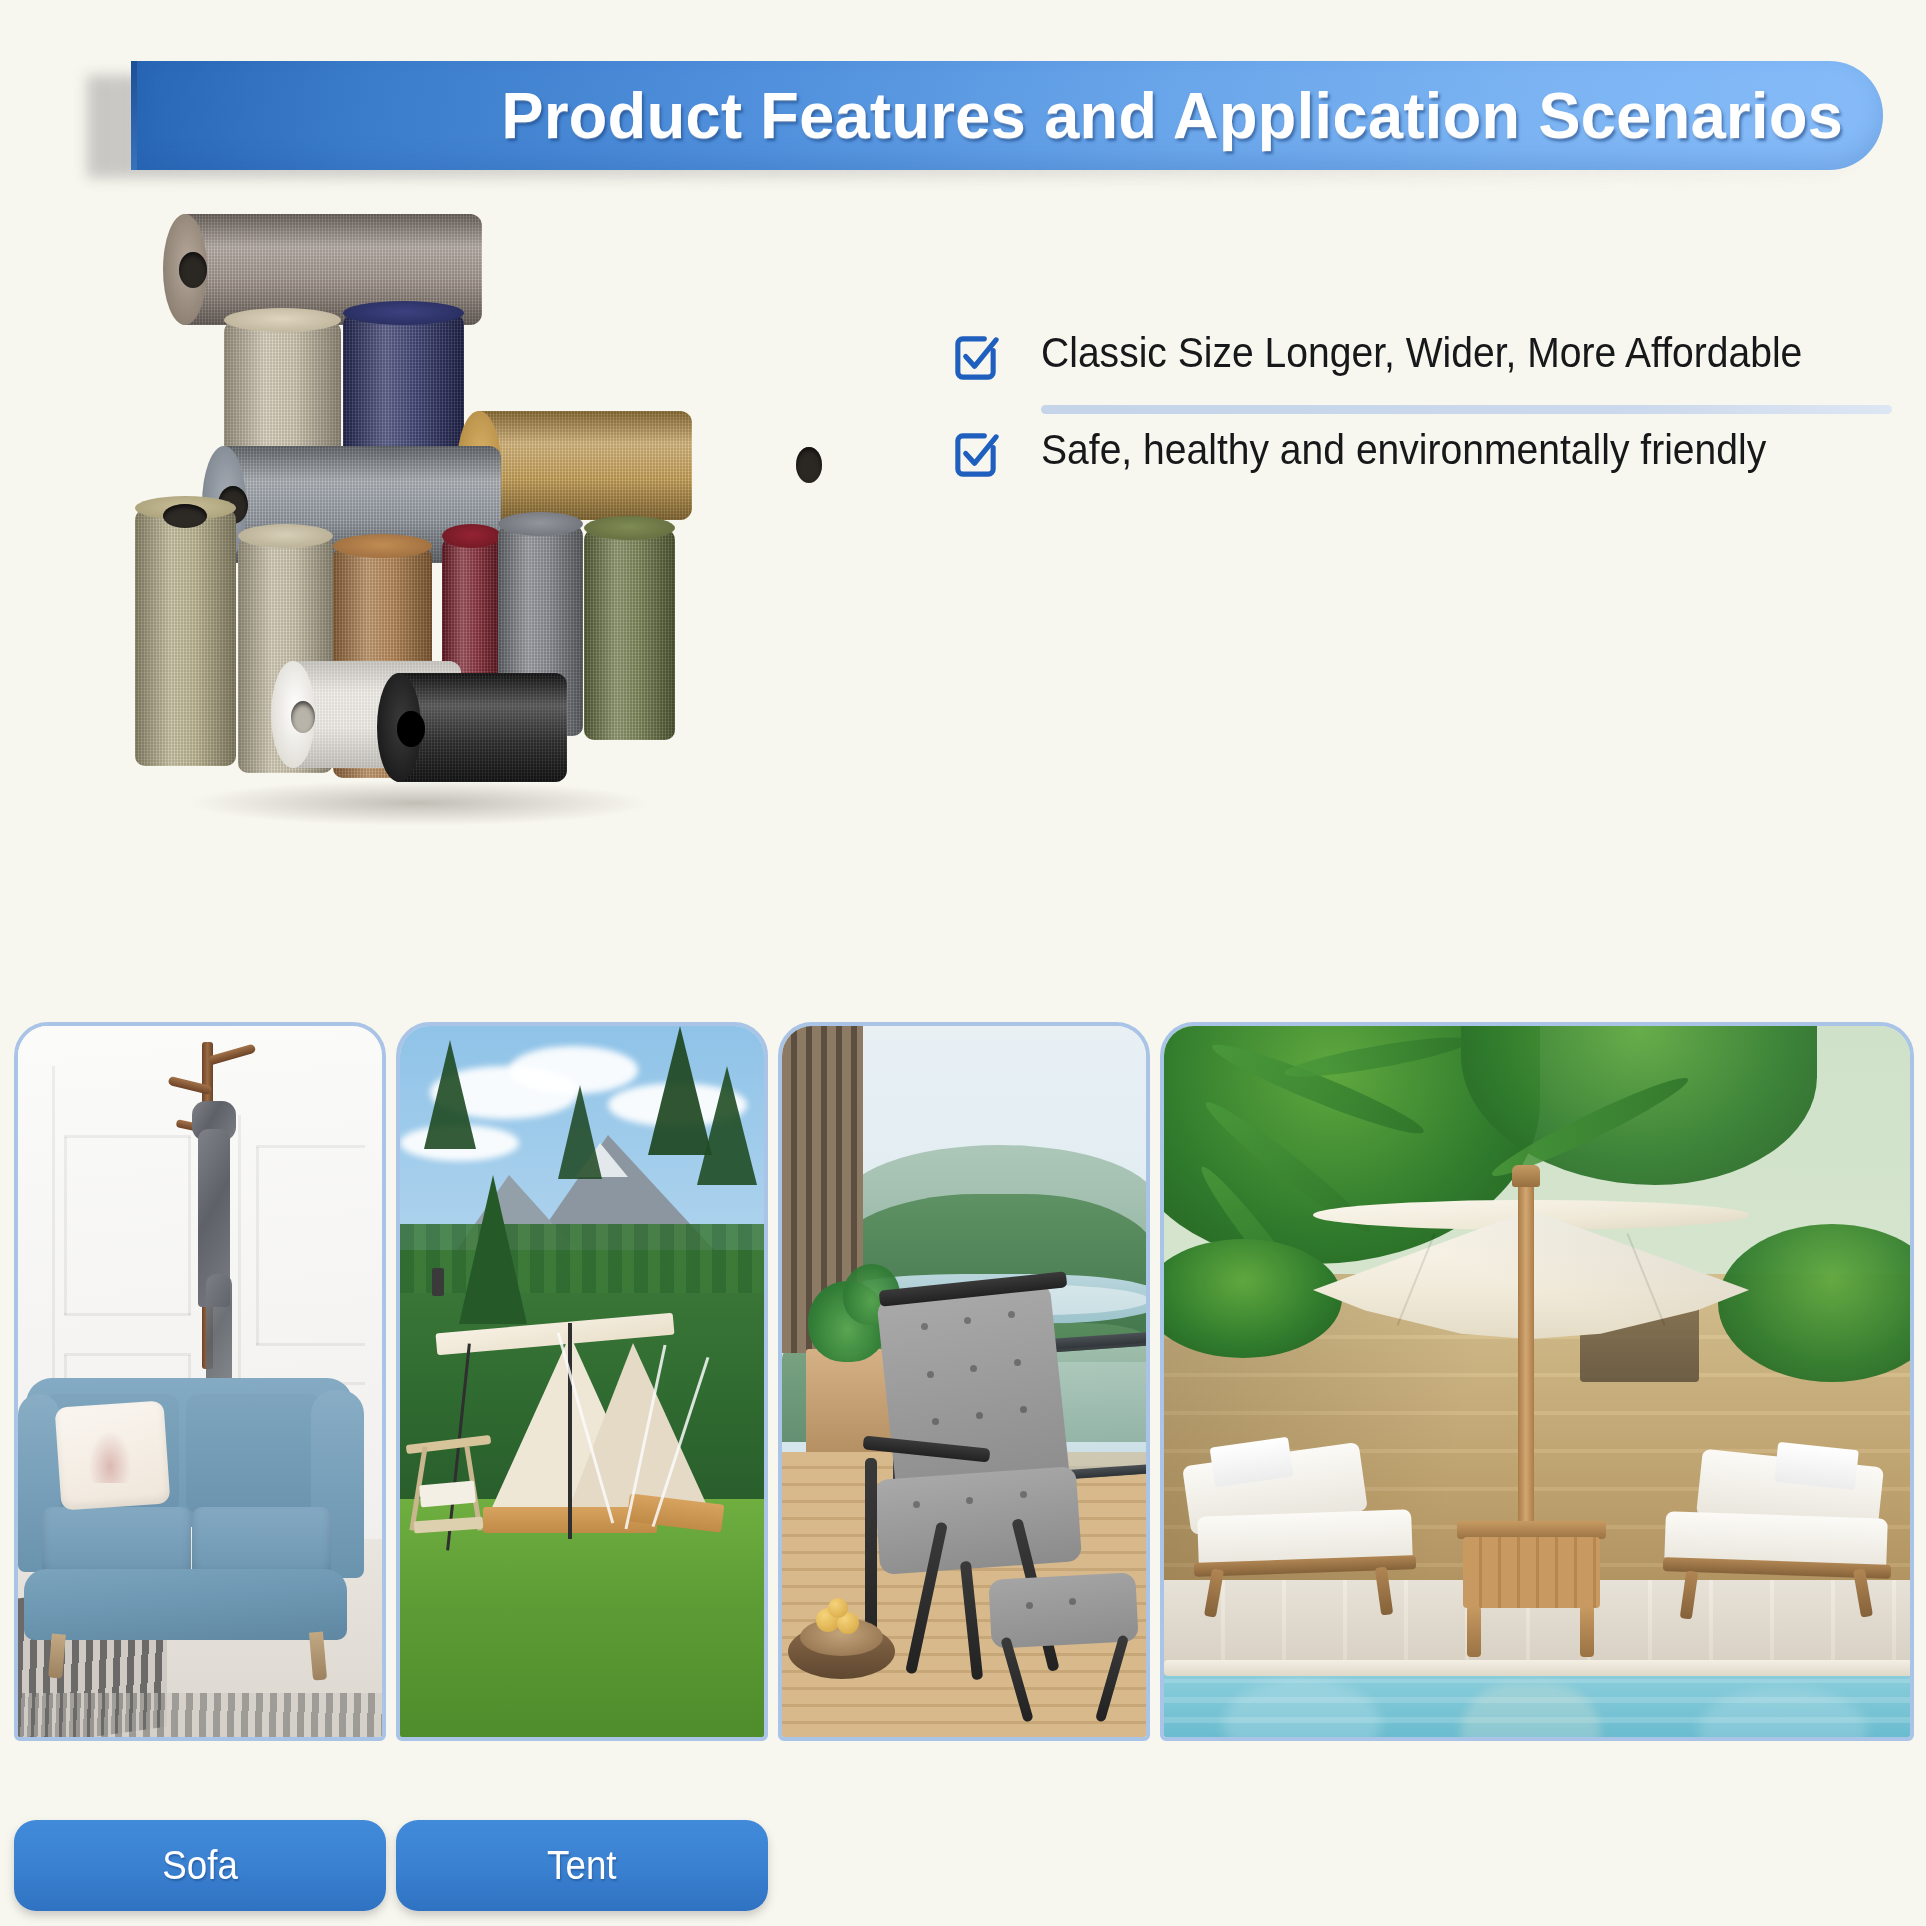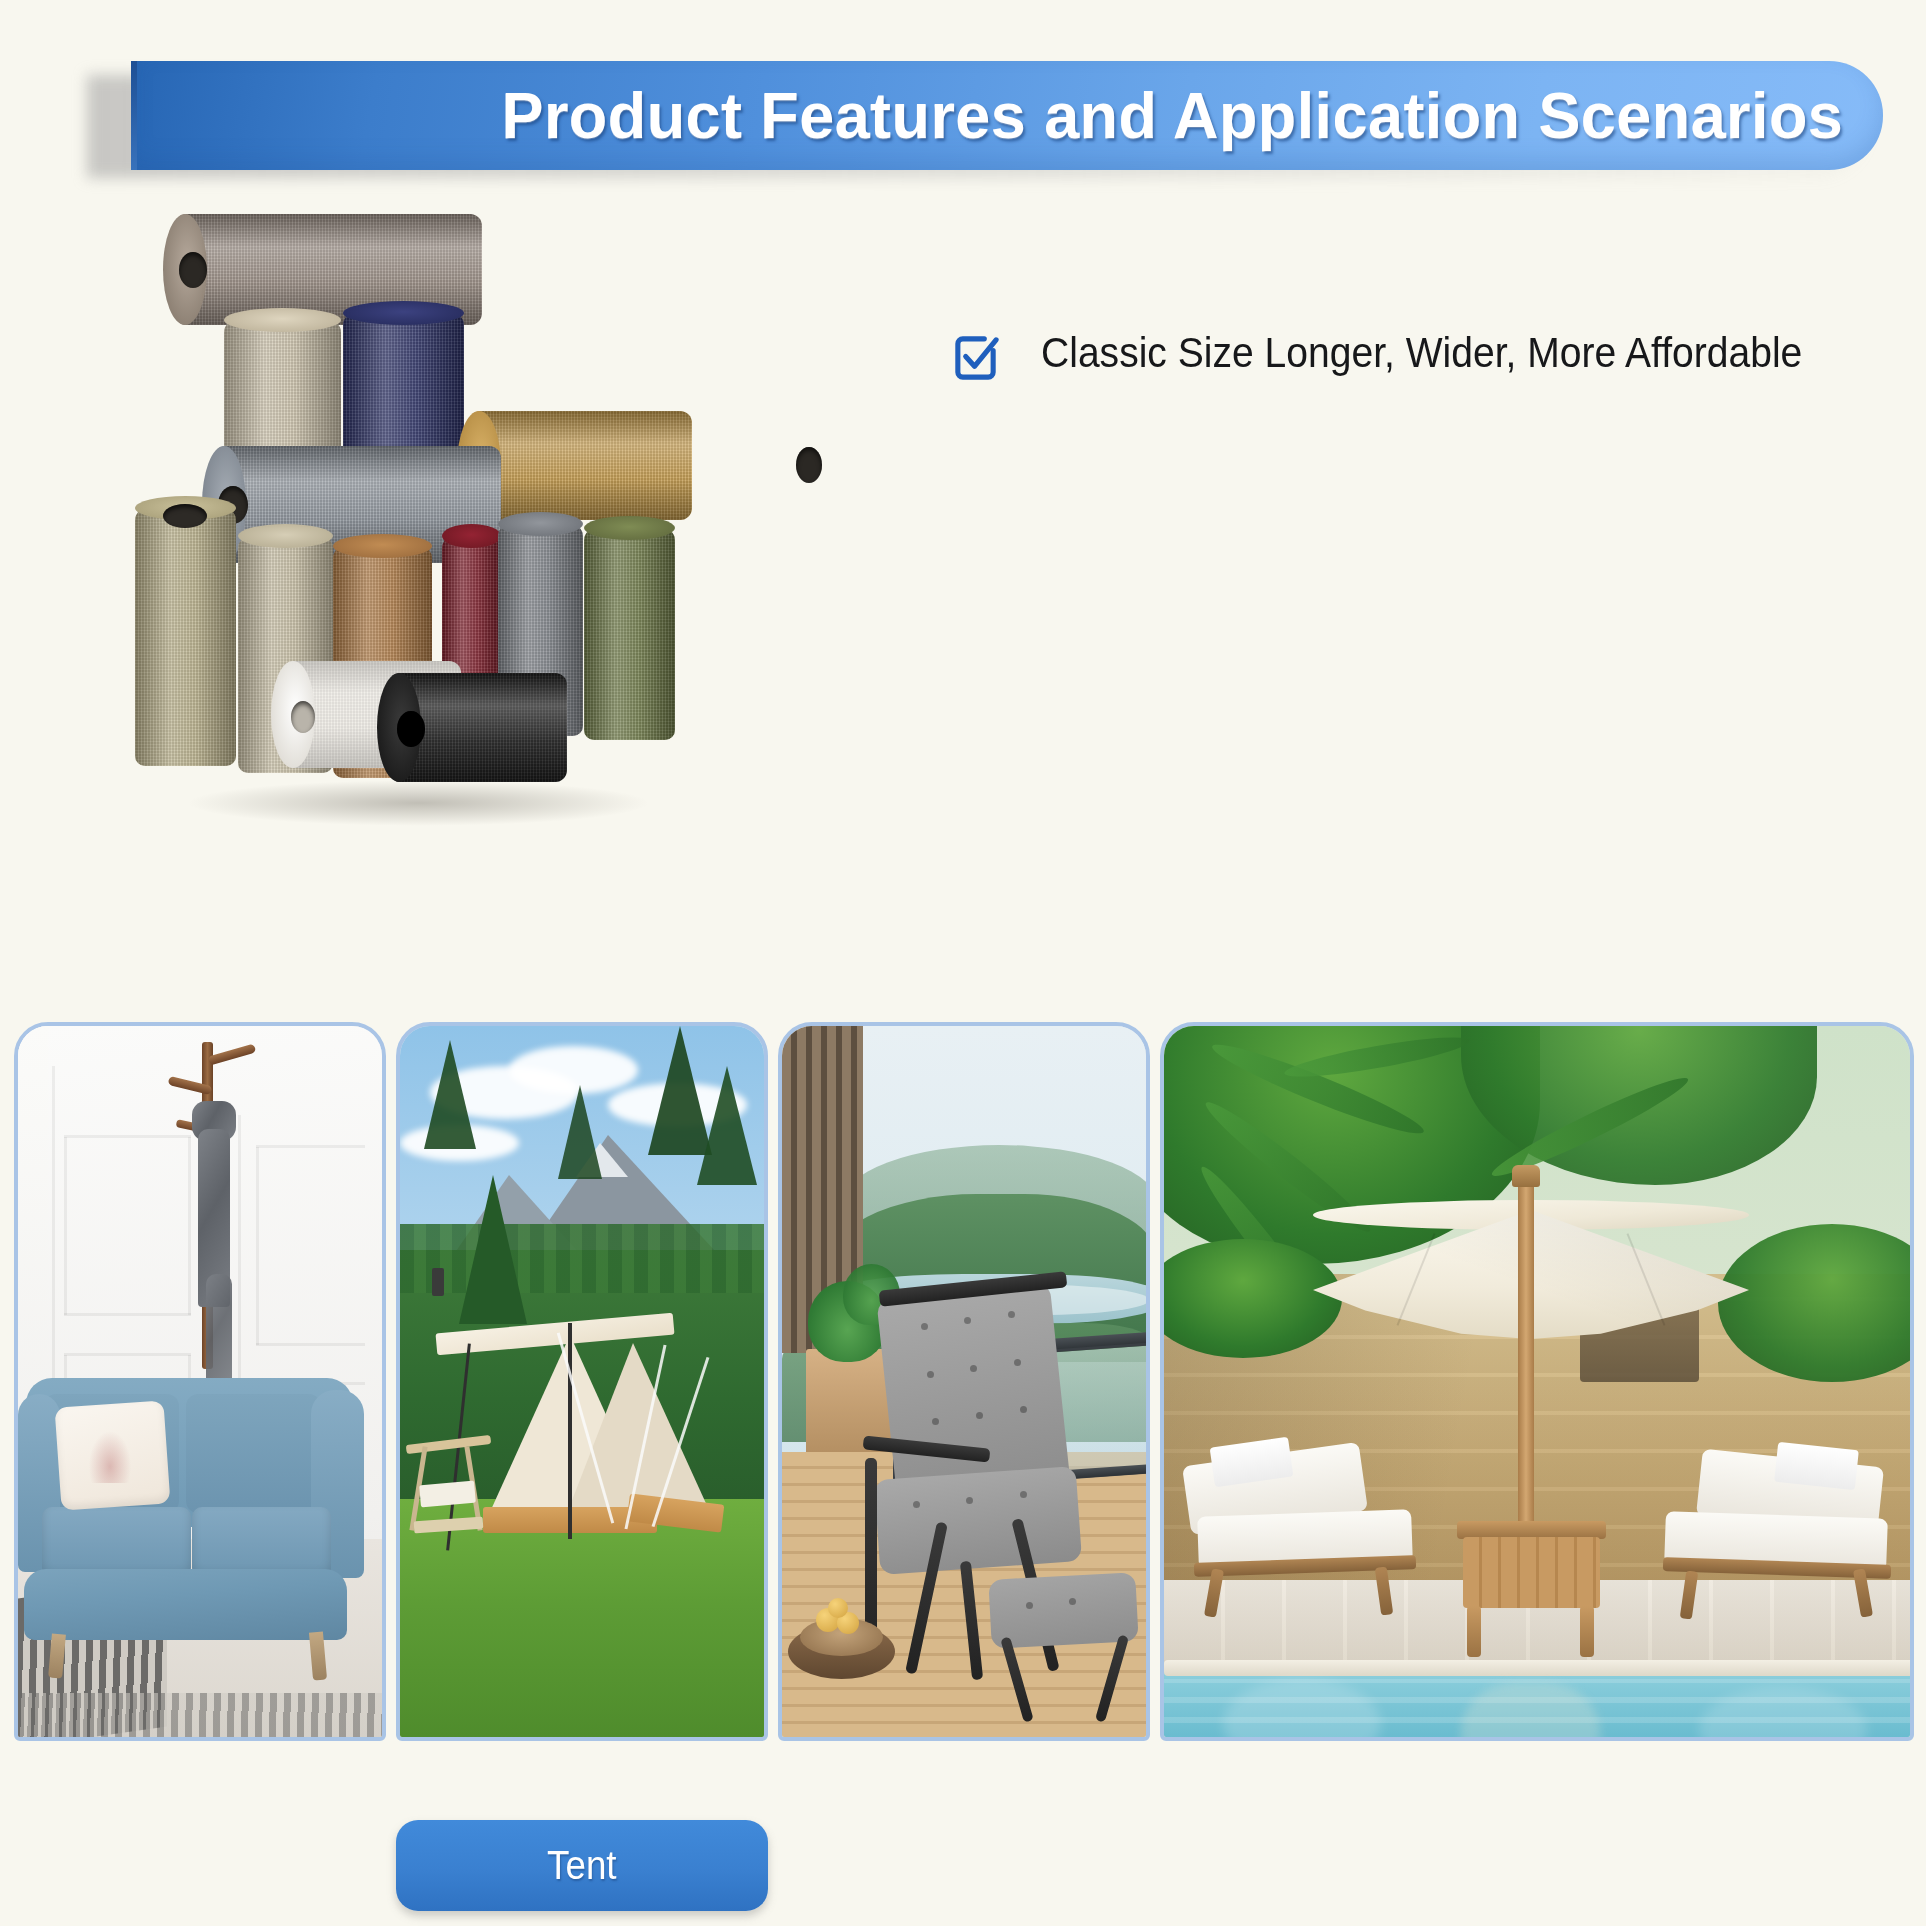--- a/index.html
+++ b/index.html
@@ -391,20 +391,30 @@
         <path d="M16 26 L25 36 L47 9" fill="none" stroke="#1f5fbd" stroke-width="5.2" stroke-linecap="round" stroke-linejoin="round"></path>
       </svg>
     </span>
     <span class="feature-text">Classic Size Longer, Wider, More Affordable</span>
     <span class="divider"></span>
   </div>
 
 
 
 
+  <div class="feature-row">
+    <span class="check-icon">
+      <svg viewBox="0 0 52 52">
+        <path d="M44 20 V42 a5 5 0 0 1 -5 5 H13 a5 5 0 0 1 -5 -5 V13 a5 5 0 0 1 5 -5 H35" fill="none" stroke="#1f5fbd" stroke-width="5.2" stroke-linecap="round"></path>
+        <path d="M16 26 L25 36 L47 9" fill="none" stroke="#1f5fbd" stroke-width="5.2" stroke-linecap="round" stroke-linejoin="round"></path>
+      </svg>
+    </span>
+    <span class="feature-text">Safe, healthy and environmentally friendly</span>
+
+  </div>
 
 </div>
 
 <div class="panels">
 
   <div class="panel" style="left:14px;">
     <div class="panel-img">
       <div class="scene">
         <div class="layer sofa-wall"></div>
         <div class="layer sofa-panel-line" style="left:34px; top:40px; width:3px; height:554px;"></div>
@@ -442,20 +452,23 @@
         <div class="layer sofa-arm" style="left:293px; top:364px; width:53px; height:188px;"></div>
         <div class="layer sofa-cushion" style="left:24px; top:481px; width:149px; height:71px;"></div>
         <div class="layer sofa-cushion" style="left:174px; top:481px; width:139px; height:71px;"></div>
         <div class="layer sofa-body" style="left:6px; top:543px; width:323px; height:71px;"></div>
         <div class="layer sofa-leg" style="left:32px; top:608px; width:14px; height:44px; transform:rotate(5deg);"></div>
         <div class="layer sofa-leg" style="left:293px; top:606px; width:14px; height:48px; transform:rotate(-5deg);"></div>
 
         <div class="layer pillow" style="left:40px; top:378px; width:109px; height:103px; transform:rotate(-4deg);"></div>
         <div class="layer" style="left:69px; top:402px; width:46px; height:55px; background:radial-gradient(ellipse at 50% 70%, rgba(190,120,120,0.45), rgba(190,120,120,0) 65%);"></div>
       </div>
+    </div>
+    <div class="panel-caption">
+      <span>Sofa</span>
     </div>
   </div>
 
   <div class="panel" style="left:396px;">
     <div class="panel-img">
       <div class="scene">
         <div class="layer sky" style="inset:0;"></div>
         <div class="layer cloud" style="left:30px; top:40px; width:149px; height:53px;"></div>
         <div class="layer cloud" style="left:109px; top:20px; width:129px; height:48px;"></div>
         <div class="layer cloud" style="left:208px; top:57px; width:139px; height:44px;"></div>

